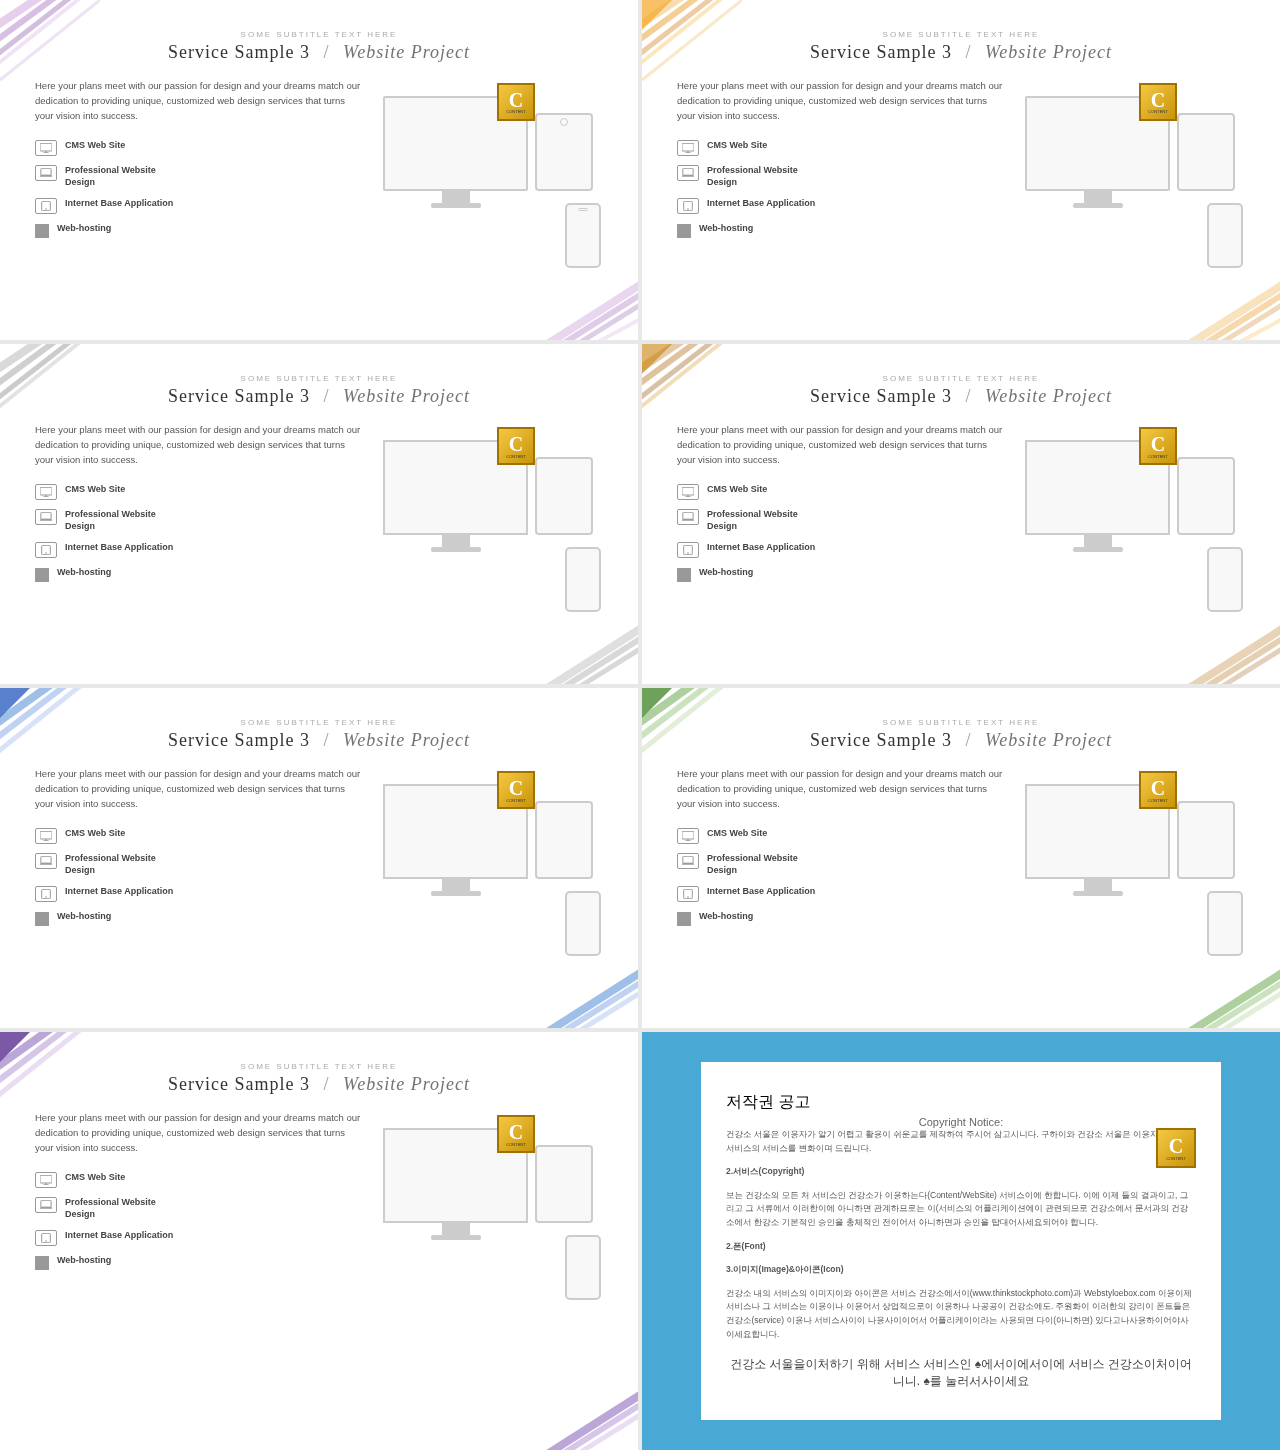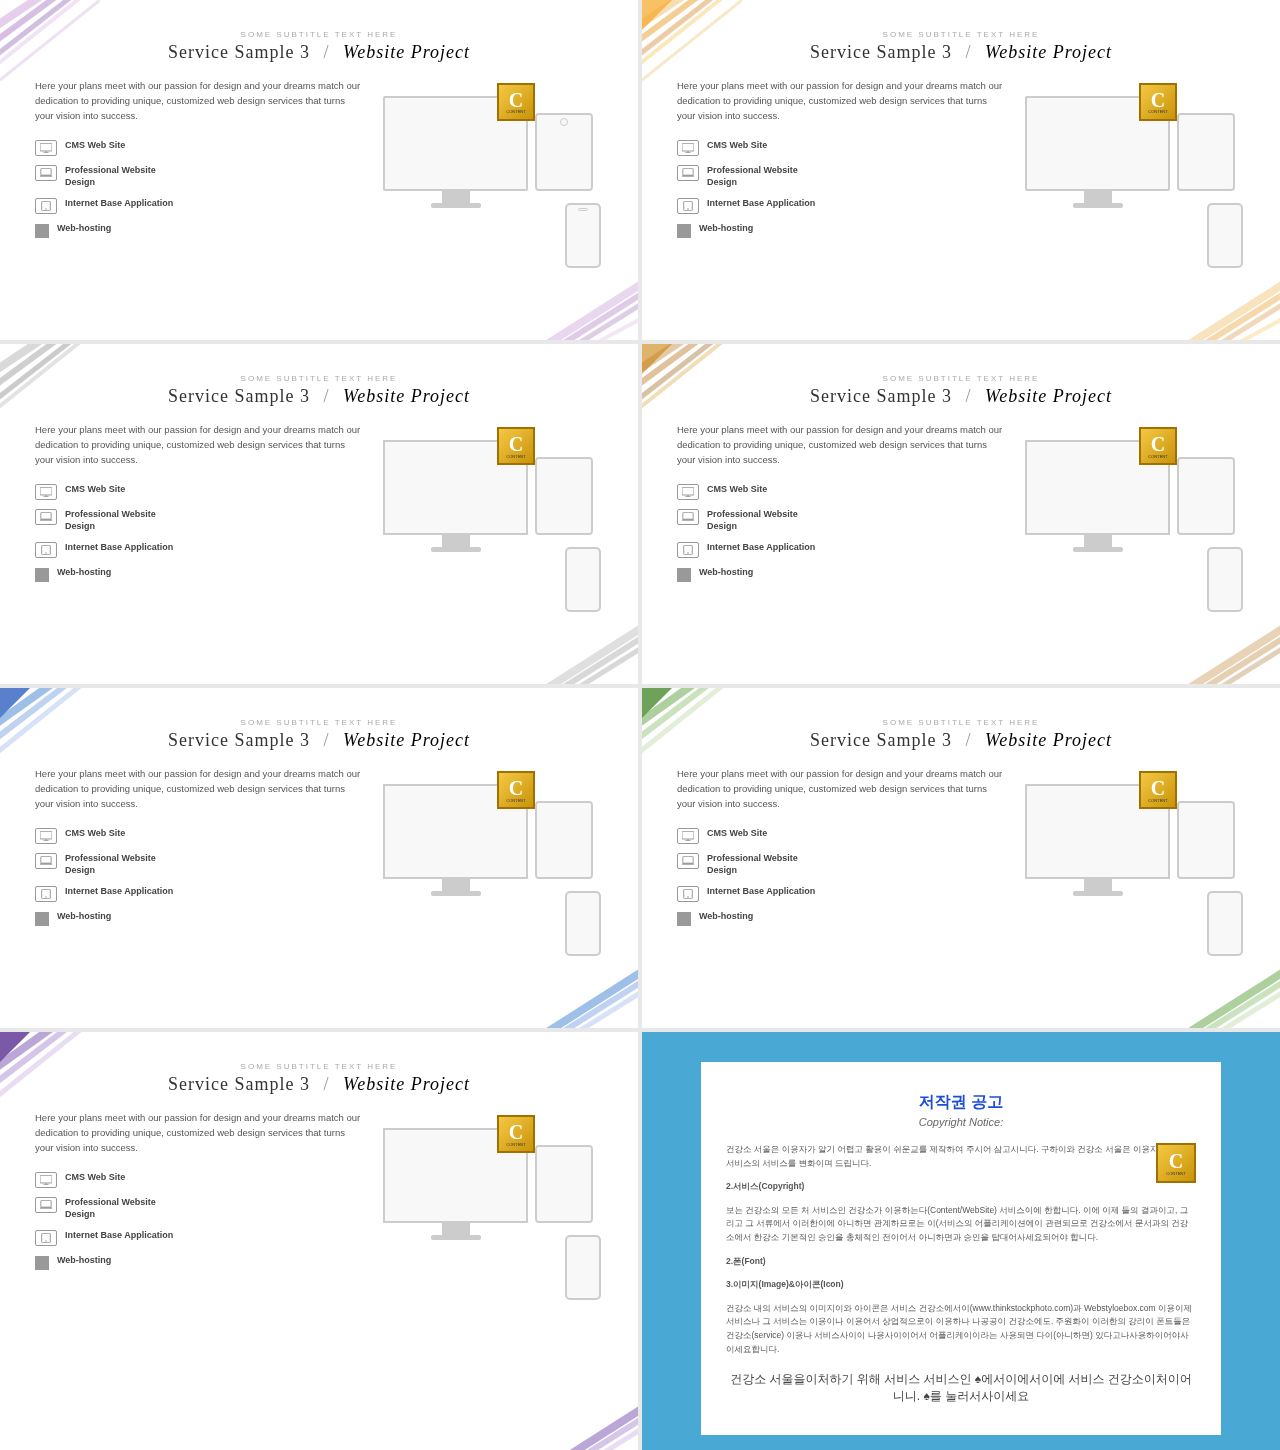--- a/index.html
+++ b/index.html
@@ -44,21 +44,21 @@
       color: #333;
       letter-spacing: 1px;
     }
 
     .slide-title .slash {
       color: #999;
       margin: 0 8px;
     }
 
     .slide-title .highlight {
-      color: #000000;
+      color: #737373;
       font-style: italic;
       margin-top: 44px;
     }
 
     
     .slide-content {
       display: flex;
       gap: 8px;
       position: relative;
       z-index: 1;
@@ -150,33 +150,31 @@
     .copyright-box {
       background: #fff;
       padding: 30px 25px;
       width: 100%;
       max-width: 520px;
       min-height: 280px;
       font-family: Arial, sans-serif;
     }
 
     .copyright-title-kr {
-      text-align: center;
+      text-align: left;
       font-size: 16px;
-      font-weight: bold;
-      color: #1d4ed8;
+      font-weight: normal;
+      color: #000000;
       margin-bottom: 3px;
     }
 
     .copyright-title-en {
       text-align: center;
       font-size: 11px;
       color: #666;
-      margin-bottom: 15px;
-      font-style: italic;
     }
 
     .copyright-body {
       font-size: 8.5px;
       color: #555;
       line-height: 1.6;
       margin-bottom: 10px;
       position: relative;
     }
 

